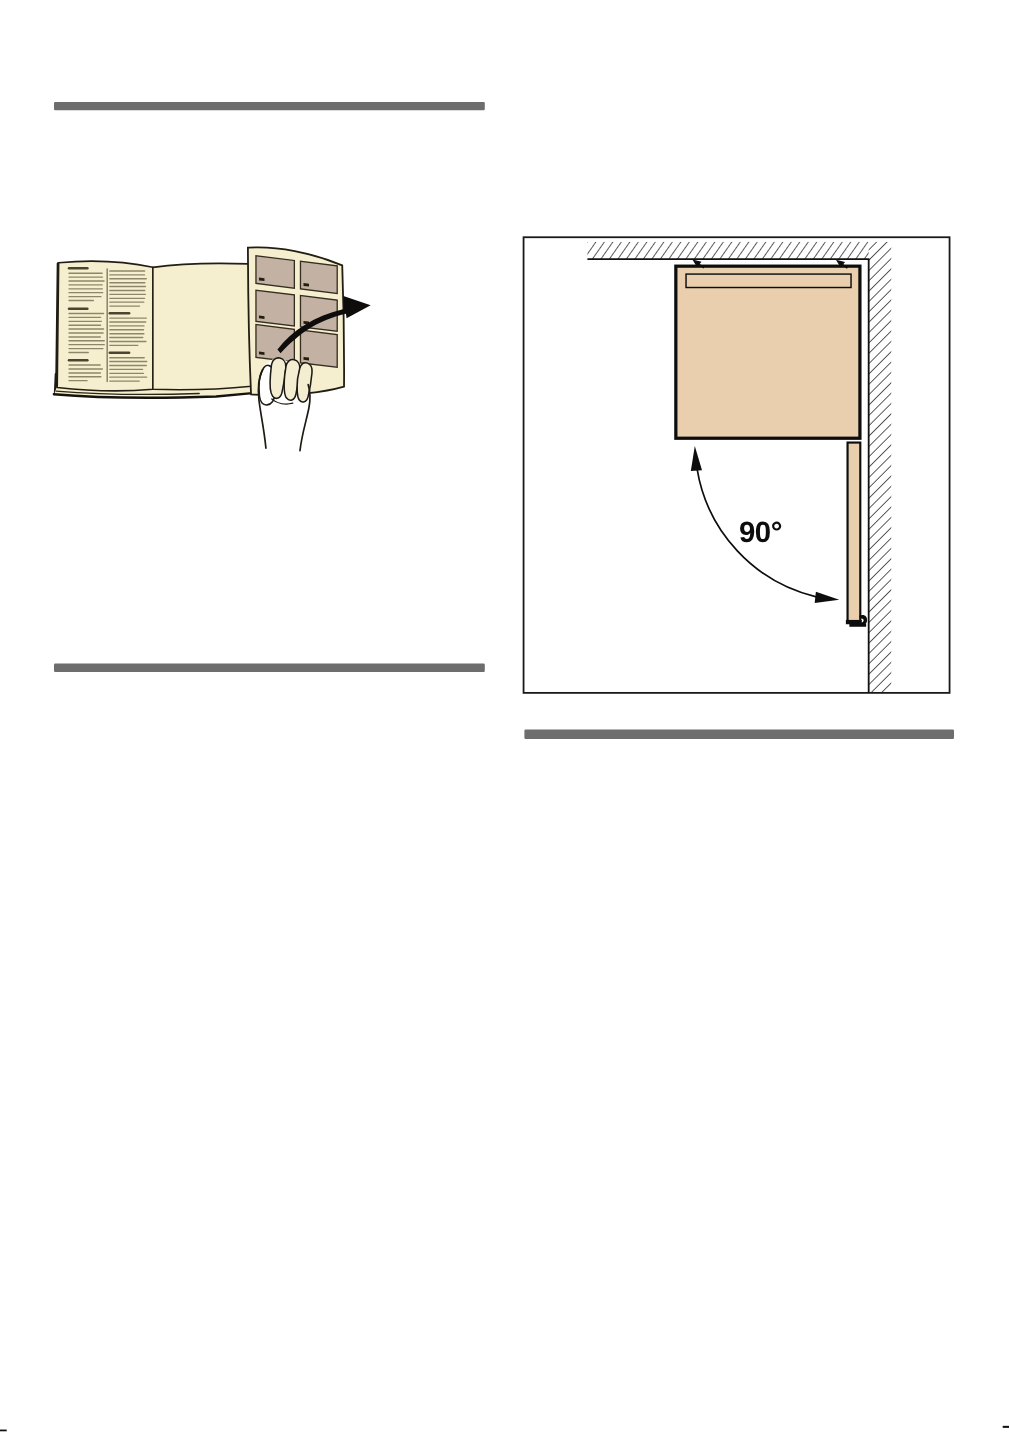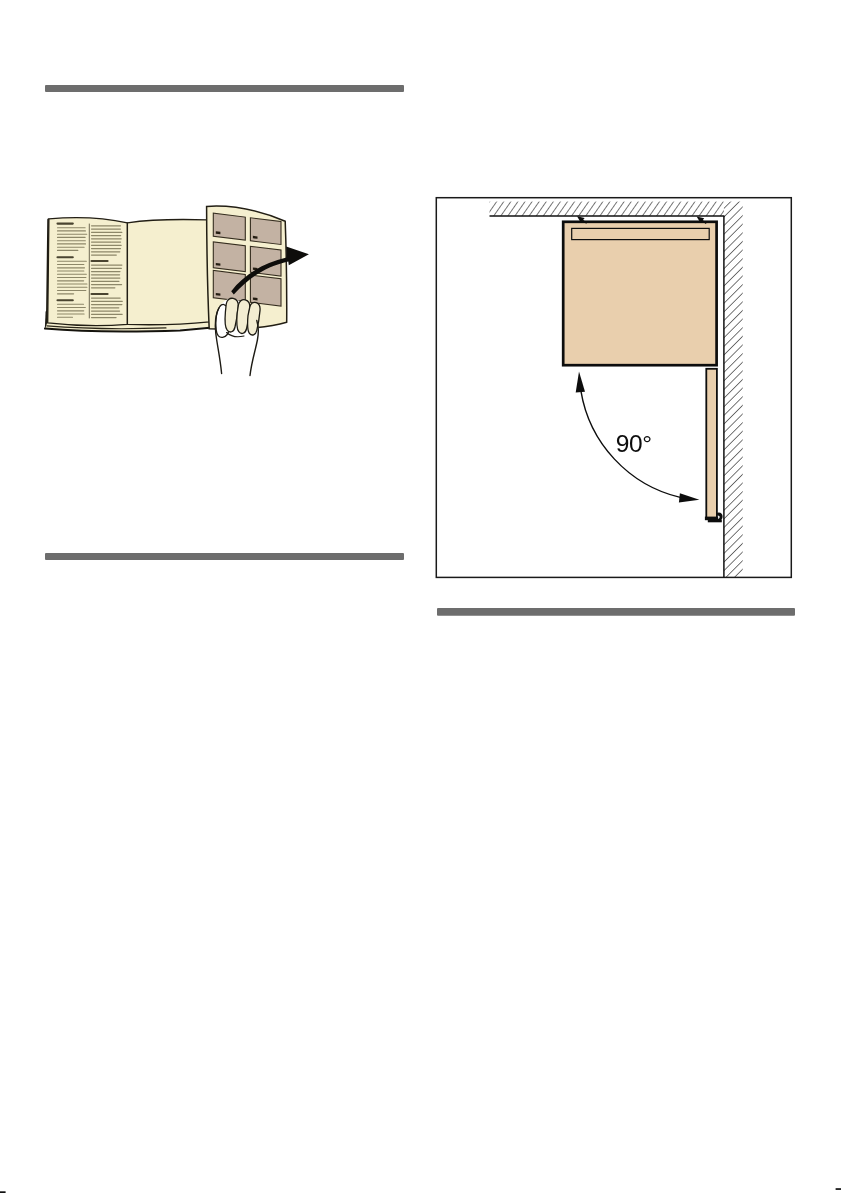--- a/index.html
+++ b/index.html
@@ -1,17 +1,17 @@
 <!DOCTYPE html>
 <html><head>
 <meta charset="utf-8">
 <title>Manual page</title>
 <style>
 html,body{margin:0;padding:0;background:#ffffff;}
-#page{position:relative;width:841px;height:1193px;overflow:hidden;font-family:"Liberation Sans",sans-serif;}
+#page{position:relative;width:841px;height:1193px;overflow:hidden;font-family:"Liberation Sans",sans-serif;font-weight:bold;}
 </style>
 </head>
 <body>
 <div id="page">
 <svg width="841" height="1193" viewBox="0 0 841 1193">
 
 <rect x="0" y="0" width="841" height="1193" fill="#ffffff"></rect>
 
 <rect x="45" y="84.9" width="359" height="7" rx="1" fill="#6d6d6d"></rect>
 

